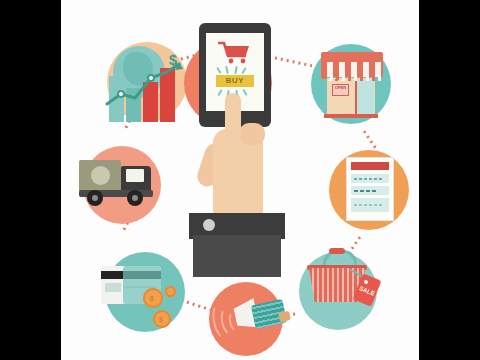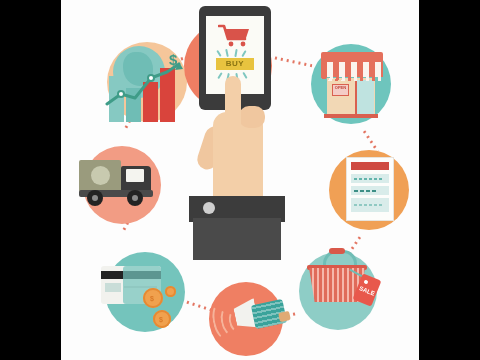--- a/index.html
+++ b/index.html
@@ -16,21 +16,21 @@
 
   
   .dots{position:absolute;height:3px;background-repeat:repeat-x;
         background-image:radial-gradient(circle, #e2705c 1.1px, rgba(0,0,0,0) 1.3px);
         background-size:6px 3px;transform-origin:0 50%;}
 
   
   .rect{position:absolute;}
 
   
-  #center-group{position:absolute;left:0;top:0;width:358px;height:296px;}
+  #center-group{position:absolute;left:0;top:17px;width:358px;height:296px;}
 
   #tablet-disc{left:123px;top:22px;width:88px;height:88px;background:#ef7e63;}
   #tablet-body{position:absolute;left:138px;top:6px;width:72px;height:104px;background:#3b3b3b;border-radius:6px;}
   #tablet-screen{position:absolute;left:7px;top:10px;width:58px;height:78px;background:#fbfbf6;}
   #cart{position:absolute;left:12px;top:8px;width:34px;height:24px;}
   #buy-btn{position:absolute;left:10px;top:42px;width:38px;height:12px;background:#e8c33f;
            display:flex;align-items:center;justify-content:center;}
   #buy-label{font-size:8px;font-weight:bold;color:#8a7412;letter-spacing:.5px;line-height:1;}
   .spark{position:absolute;background:#7fc7c0;width:1.6px;border-radius:1px;}
 

